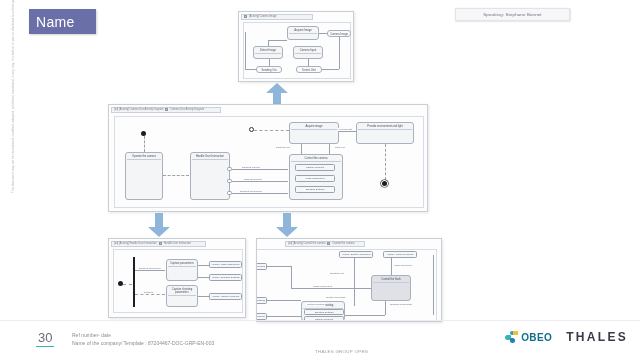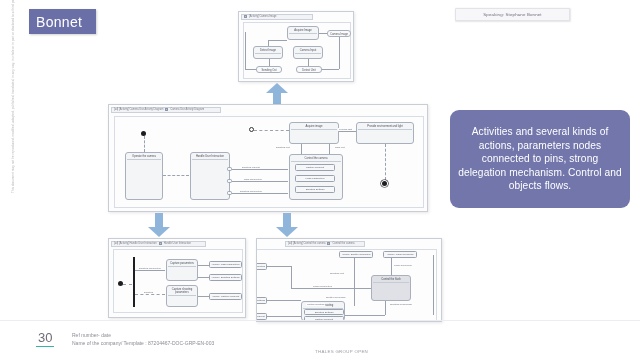--- a/index.html
+++ b/index.html
@@ -172,21 +172,21 @@
     border-left:11px solid transparent; border-right:11px solid transparent;
     border-top:10px solid #8fb6da;
   }
 </style>
 </head>
 <body>
 
 <div class="slide">
 
   <div class="title-box">
-    <span>Bonnet</span>
+    <span>Name</span>
   </div>
 
   <div class="speaker-box">
     <span>Speaking: Stephane Bonnet</span>
   </div>
 
   <div class="legal-vertical">This document may not be reproduced, modified, adapted, published, translated, in any way, in whole or in part or disclosed to a third party without the prior written consent of Thales - © Thales  2014 All rights reserved.</div>
 
   <div class="diagram" style="left:238px; top:11px; width:116px; height:71px;">
     <div class="diag-tab" style="width:72px;">
@@ -412,29 +412,38 @@
     <div class="edge h" style="left:10px; top:77px; width:34px;"></div>
 
     <div class="edge v" style="left:128px; top:62px; height:14px;"></div>
     <div class="edge h" style="left:88px; top:76px; width:40px;"></div>
     <div class="elabel" style="left:132px; top:64px;">Shooting commands</div>
     <div class="elabel" style="left:49px; top:63.5px;">Control shooting</div>
 
     <div class="edge v" style="left:176px; top:16px; height:60px;"></div>
   </div>
 
-  <div class="callout">
-    <span>Activities and several kinds of actions, parameters nodes connected to pins, strong delegation mechanism. Control and objects flows.</span>
-  </div>
 
   <div class="footer-hr"></div>
 
   <div class="page-number">30</div>
 
   <div class="footer-text">
     <div>Ref number- date</div>
     <div>Name of  the company/ Template : 87204467-DOC-GRP-EN-003</div>
   </div>
 
   <div class="footer-center">THALES GROUP OPEN</div>
 
+  <div class="logo-zone">
+    <div class="obeo">
+      <div class="obeo-mark">
+        <i class="p1"></i>
+        <i class="p2"></i>
+        <i class="p3"></i>
+        <i class="p4"></i>
+      </div>
+      <span class="obeo-text">OBEO</span>
+    </div>
+    <span class="thales-text">THALES</span>
+  </div>
 
 </div>
 
 </body></html>

